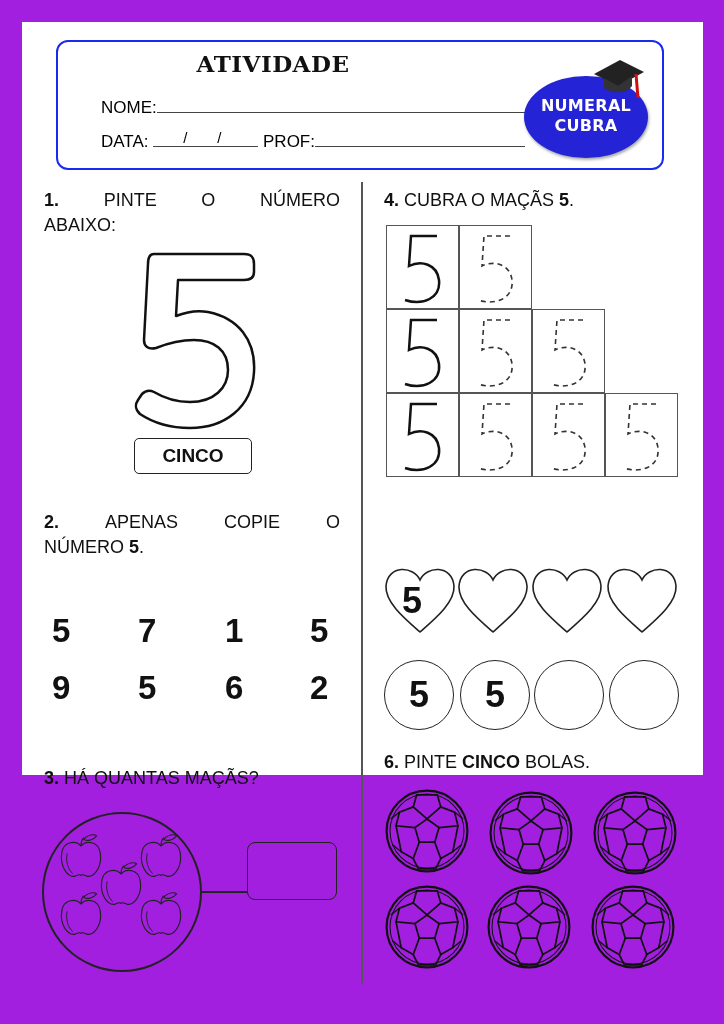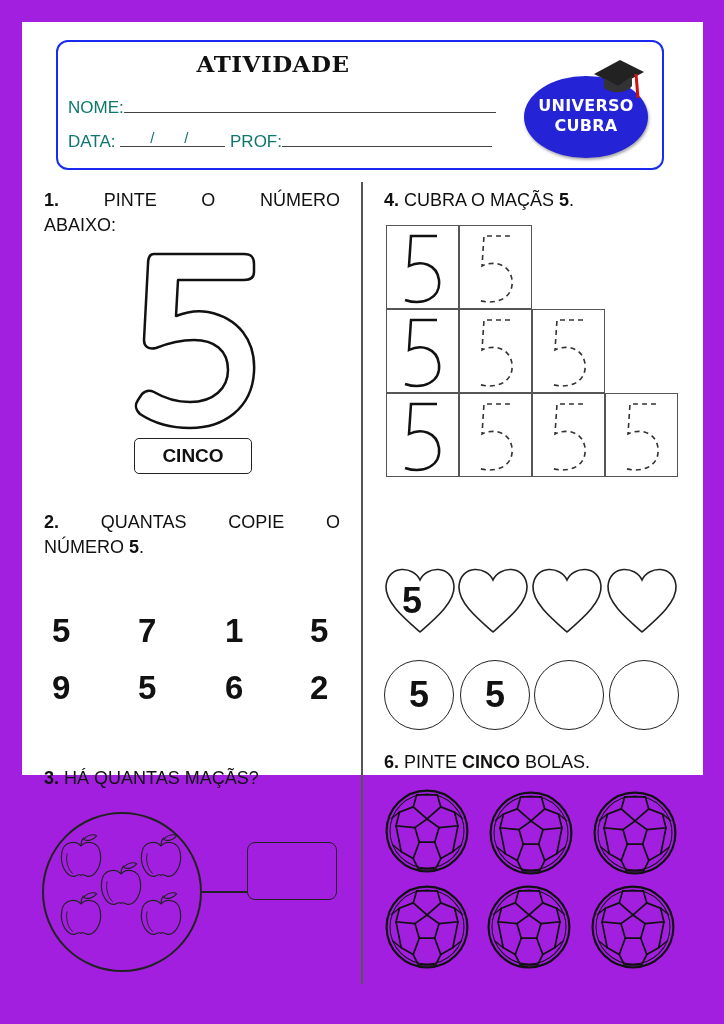--- a/index.html
+++ b/index.html
@@ -17,21 +17,21 @@
   
   .header-box {
     position: absolute; left: 34px; top: 18px; width: 608px; height: 130px;
     border: 2.5px solid #1a2bf0; border-radius: 12px; box-sizing: border-box;
   }
   .hdr-title {
     position: absolute; left: 0; width: 430px; top: 8px; text-align: center;
     font-family: "DejaVu Serif", serif; font-weight: bold; font-size: 23px;
     letter-spacing: 0.5px; color: #111;
   }
-  .hdr-line { position: absolute; font-size: 17px; color: #0f766e; white-space: nowrap; }
+  .hdr-line { position: absolute; font-size: 17px; color: #000000; white-space: nowrap; margin-left: 33px; }
   .uline { display: inline-block; border-bottom: 1.5px solid #444; height: 14px; vertical-align: baseline; }
   .logo {
     position: absolute; left: 466px; top: 34px; width: 124px; height: 82px;
     background: #2424d6; border-radius: 50%;
     box-shadow: 1px 2px 3px rgba(0,0,0,0.35);
   }
   .logo-text {
     position: absolute; left: 0; width: 100%; text-align: center;
     color: #fff; font-family: "DejaVu Sans", sans-serif; font-weight: bold; font-size: 16px;
     letter-spacing: 0.3px;
@@ -111,21 +111,21 @@
     <div class="hdr-line" style="left:10px; top:90px;">
       <span>DATA:</span>
       <span class="uline" style="width:105px; position:relative;">
         <span style="position:absolute; left:30px; top:-3px; font-size:15px;">/</span>
         <span style="position:absolute; left:64px; top:-3px; font-size:15px;">/</span>
       </span>
       <span>PROF:</span><span class="uline" style="width:210px;"></span>
     </div>
 
     <div class="logo">
-      <div class="logo-text" style="top:20px;">UNIVERSO</div>
+      <div class="logo-text" style="top:20px;">NUMERAL</div>
       <div class="logo-text" style="top:40px;">CUBRA</div>
     </div>
     <svg class="cap" width="56" height="56" viewBox="0 0 56 56">
       <polygon points="4,20 30,6 54,18 28,32" fill="#222"></polygon>
       <path d="M14 24 L14 34 C22 40 36 40 42 32 L42 22 L28 32 Z" fill="#333"></path>
       <line x1="46" y1="20" x2="48" y2="44" stroke="#d01010" stroke-width="3"></line>
     </svg>
   </div>
 
   <div class="divider"></div>
@@ -141,21 +141,21 @@
   </div>
 
   <svg class="abs" style="left:112px; top:228px;" width="124" height="182" viewBox="0 0 124 182">
     <path d="M20 4 L110 4 C118 4 120 8 120 14 L120 22 C120 28 116 30 110 30 L44 30 L42 66 C52 62 64 60 74 62 C104 68 122 90 120 122 C118 158 90 178 56 178 C36 178 18 172 6 164 C2 160 0 156 4 150 L8 144 C12 140 16 140 20 142 C30 148 42 152 56 152 C80 152 94 138 94 120 C94 100 80 90 60 90 C44 90 32 94 22 98 C14 100 10 96 10 90 L14 14 C14 8 16 4 20 4 Z" fill="#fff" stroke="#111" stroke-width="2.5" stroke-linejoin="round"></path>
   </svg>
   <div class="cinco-box">CINCO</div>
 
   <div class="q-title" style="left:22px; top:488px; width:296px;">
     <div style="display:flex; justify-content:space-between;">
       <span><b>2.</b></span>
-      <span>QUANTAS</span>
+      <span>APENAS</span>
       <span>COPIE</span>
       <span>O</span>
     </div>
     <div><span>NÚMERO </span><b>5</b><span>.</span></div>
   </div>
 
   <div class="num-grid" style="left:0; top:590px;">
     <span class="abs" style="left:30px; top:0;">5</span>
     <span class="abs" style="left:116px; top:0;">7</span>
     <span class="abs" style="left:203px; top:0;">1</span>

